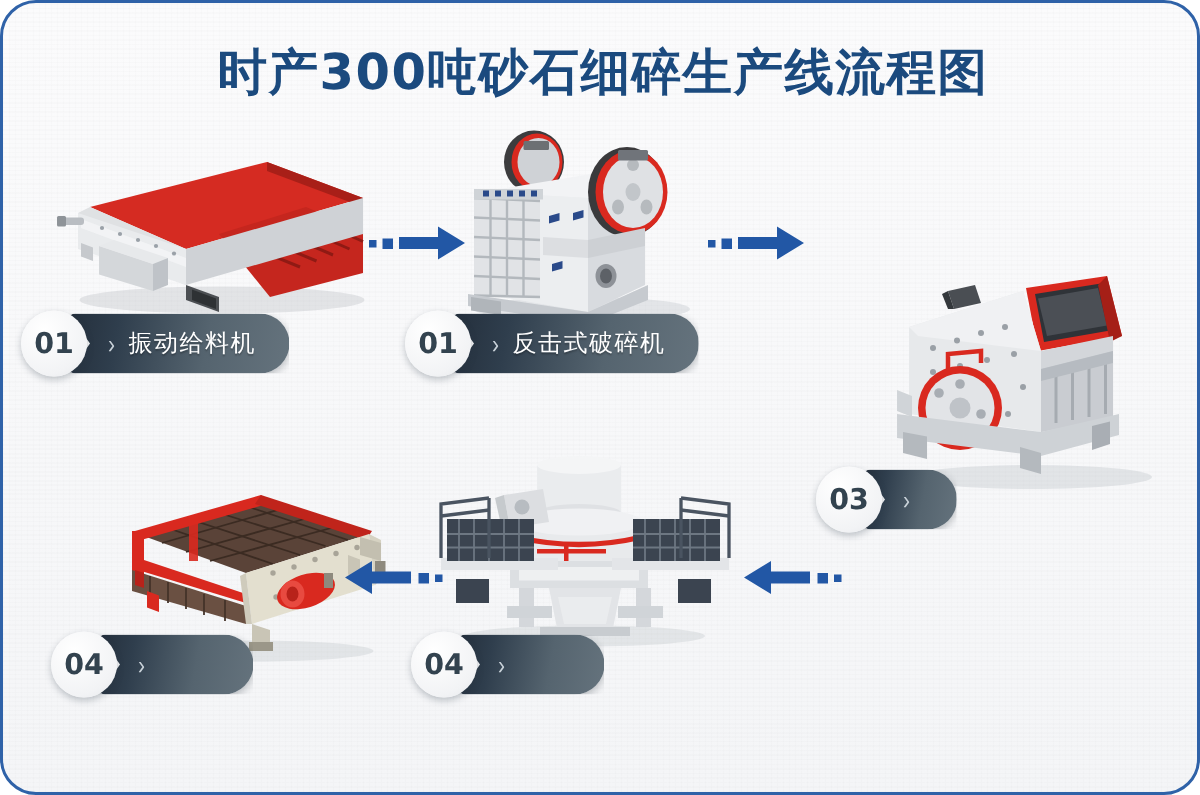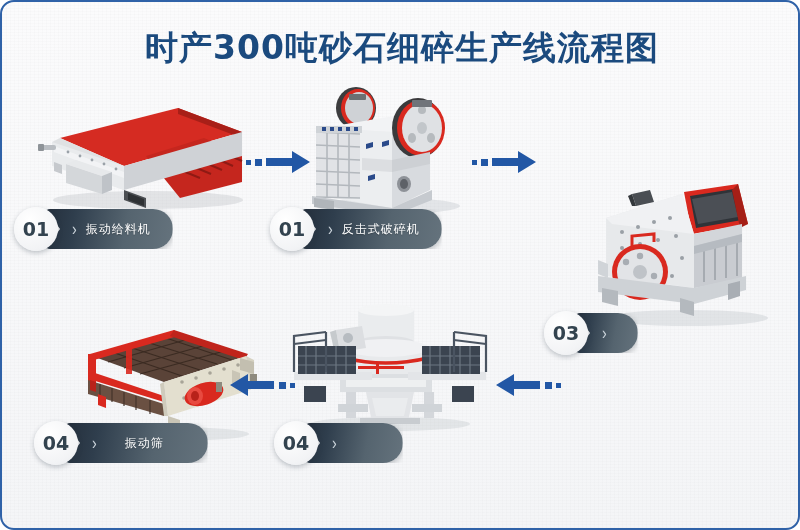--- a/index.html
+++ b/index.html
@@ -3,21 +3,21 @@
 <meta charset="utf-8">
 <style>
   html,body{margin:0;padding:0;}
   body{
     width:800px;height:530px;overflow:hidden;
     font-family:"Liberation Sans","DejaVu Sans",sans-serif;
     background:#ffffff;
   }
   .page{
     position:relative;width:800px;height:530px;box-sizing:border-box;
-    border:2px solid #2f62a8;border-radius:14px;
+    border:2px solid #2f62a8;border-radius:24px;
     background:
       repeating-linear-gradient(0deg, rgba(0,0,0,0.012) 0px, rgba(0,0,0,0.012) 1px, rgba(255,255,255,0) 1px, rgba(255,255,255,0) 3px),
       repeating-linear-gradient(90deg, rgba(0,0,0,0.010) 0px, rgba(0,0,0,0.010) 1px, rgba(255,255,255,0) 1px, rgba(255,255,255,0) 4px),
       linear-gradient(180deg,#fbfbfc 0%,#f4f5f7 100%);
     overflow:hidden;
   }
 
   
   .title{
     position:absolute;left:0;top:24px;width:800px;text-align:center;
@@ -46,21 +46,21 @@
     box-shadow:0 2px 6px rgba(30,40,50,0.30);
     color:#ffffff;
     clip-path:polygon(0 0, 100% 0, 100% 100%, 0 100%, 14px 50%);
     padding-left:26px;
   }
   .chev{
     color:#c9d2d9;font-size:14px;margin-right:9px;line-height:1;
     transform:scaleY(1.25);
   }
   .pill-text{
-    font-size:12px;letter-spacing:1px;white-space:nowrap;
+    font-size:16px;letter-spacing:1px;white-space:nowrap;
     font-family:Liberation Sans, sans-serif;
     text-shadow:0 1px 1px rgba(0,0,0,0.25);
   }
 
   
   .arrow{position:absolute;display:flex;align-items:center;}
   .arrow .dot{width:5px;height:5px;background:#2257a5;margin-right:4px;}
   .arrow .dot.d2{width:7px;height:7px;}
   .arrow svg{display:block;}
 
@@ -427,17 +427,16 @@
     <div class="badge">04</div>
     <div class="pill" style="padding-right:40px;">
       <span class="chev" style="margin-right:26px;">›</span>
     </div>
   </div>
 
   <div class="stage-label" style="left:32px;top:420px;">
     <div class="badge">04</div>
     <div class="pill" style="padding-right:44px;">
       <span class="chev" style="margin-right:28px;">›</span>
-      <span class="pill-text">振动筛</span>
     </div>
   </div>
 
 </div>
 
 </body></html>

